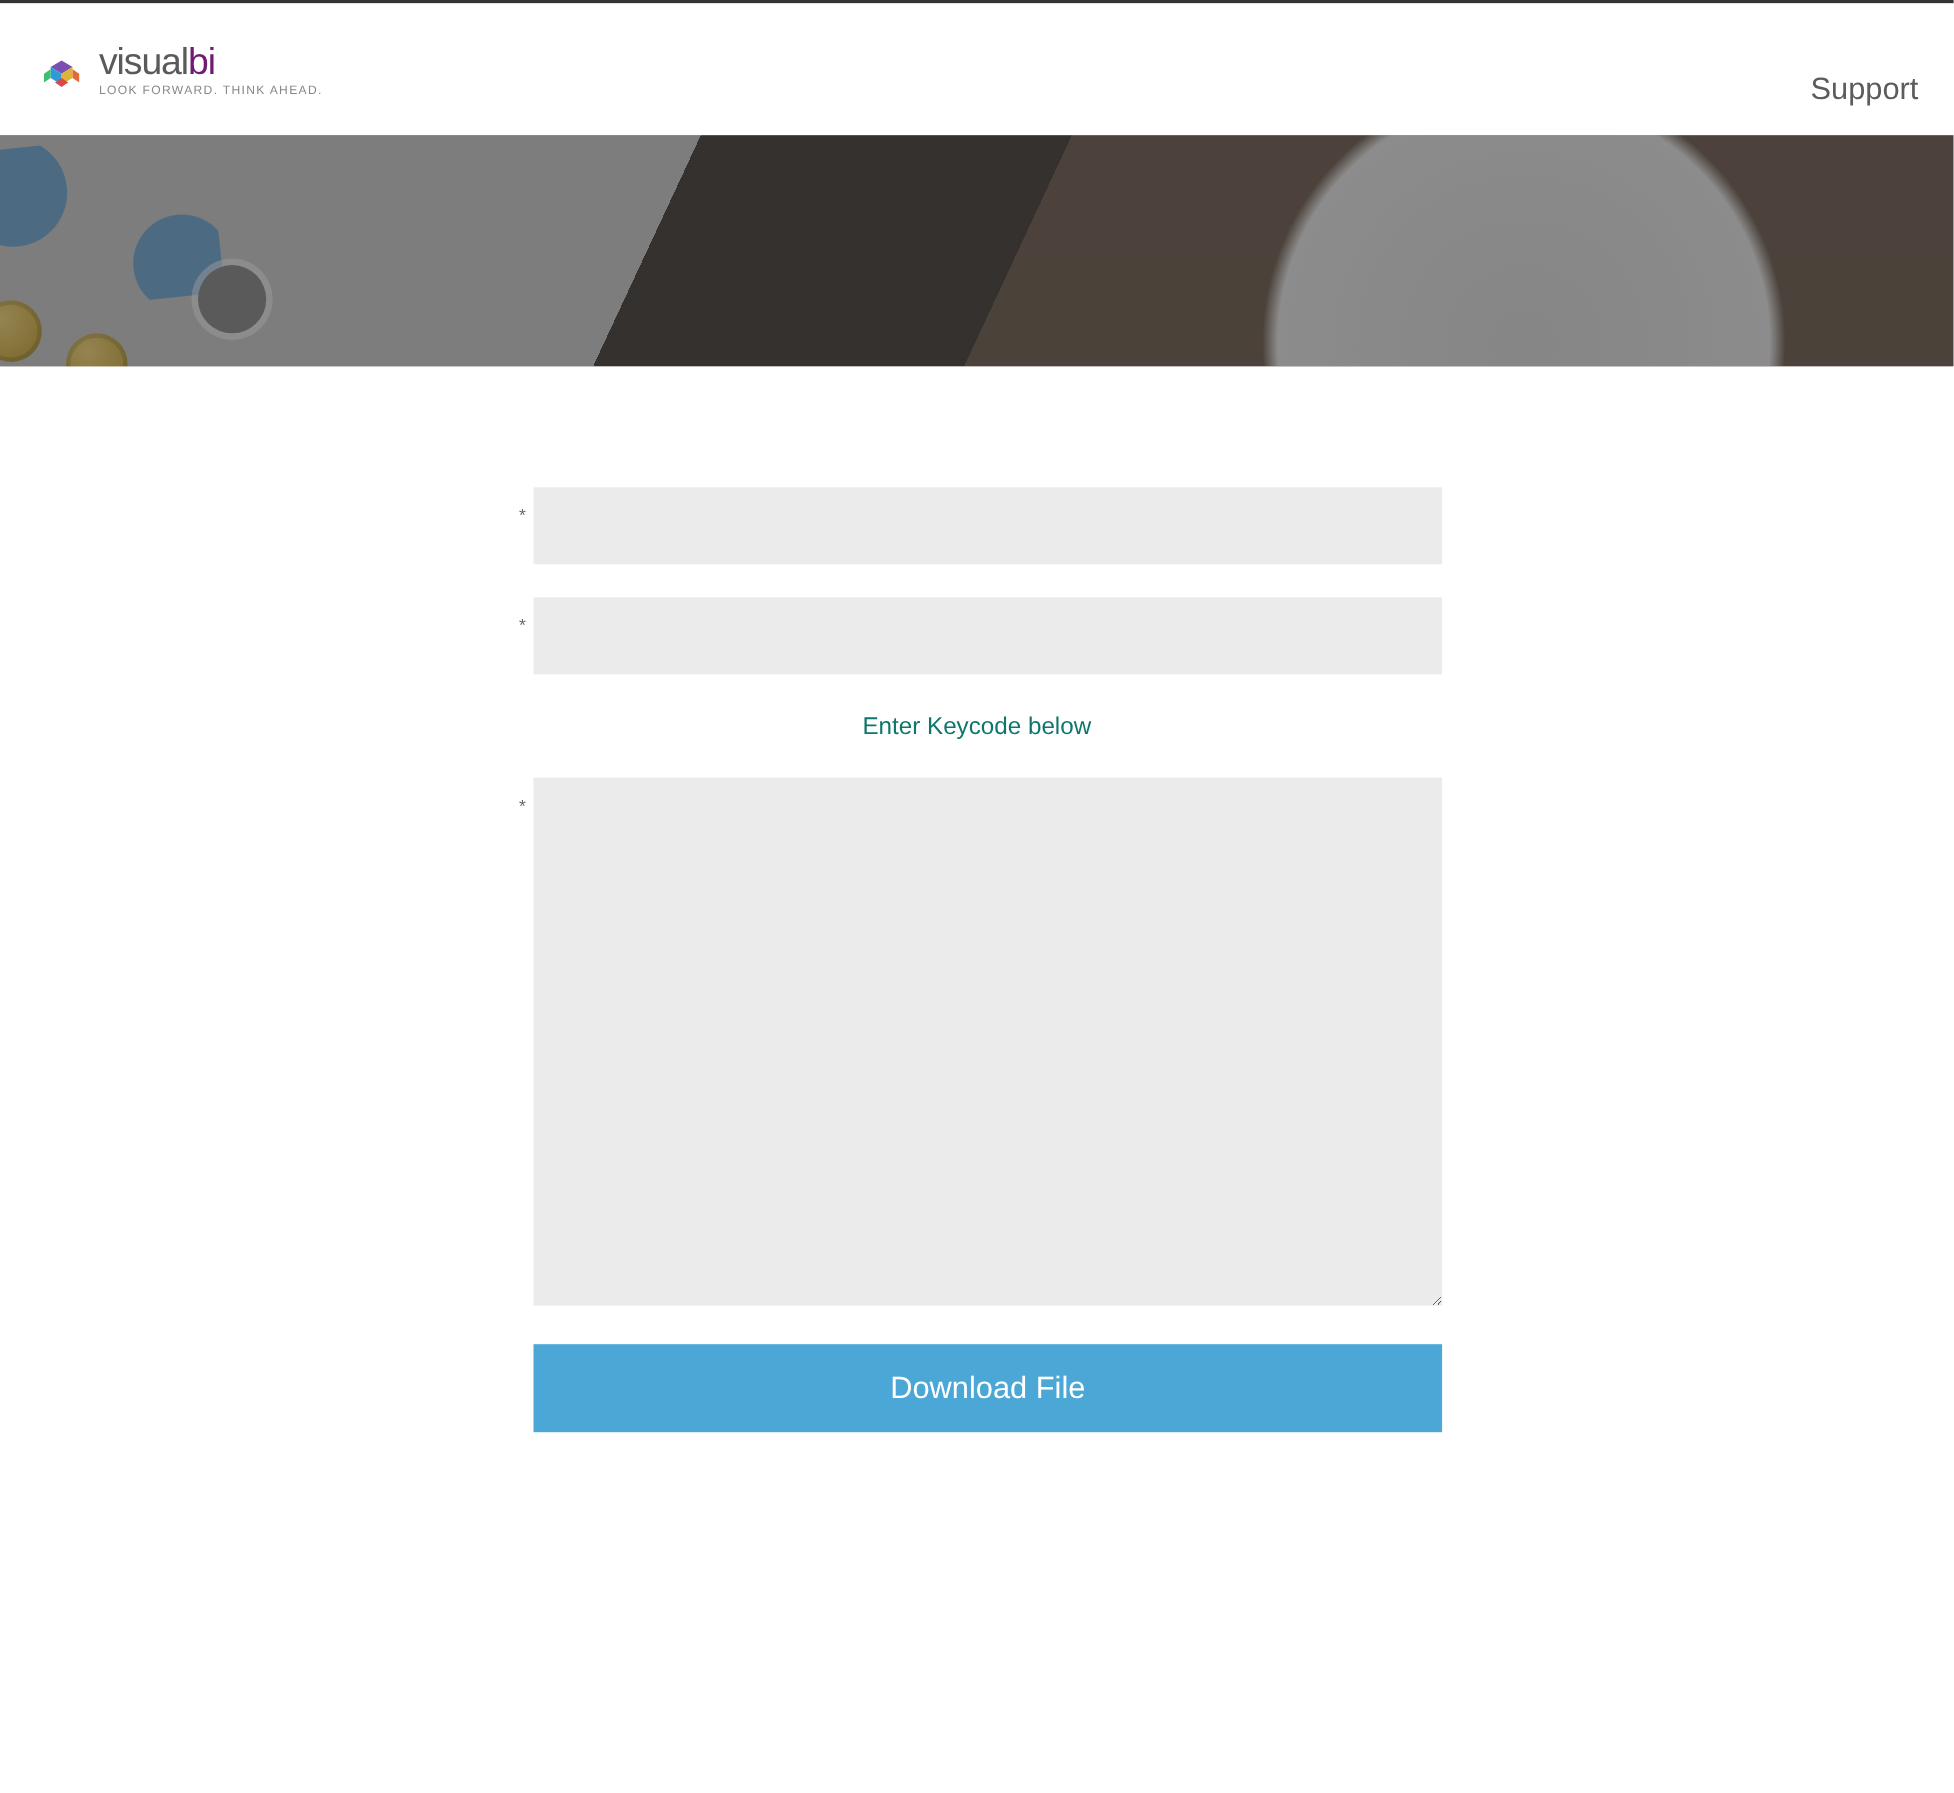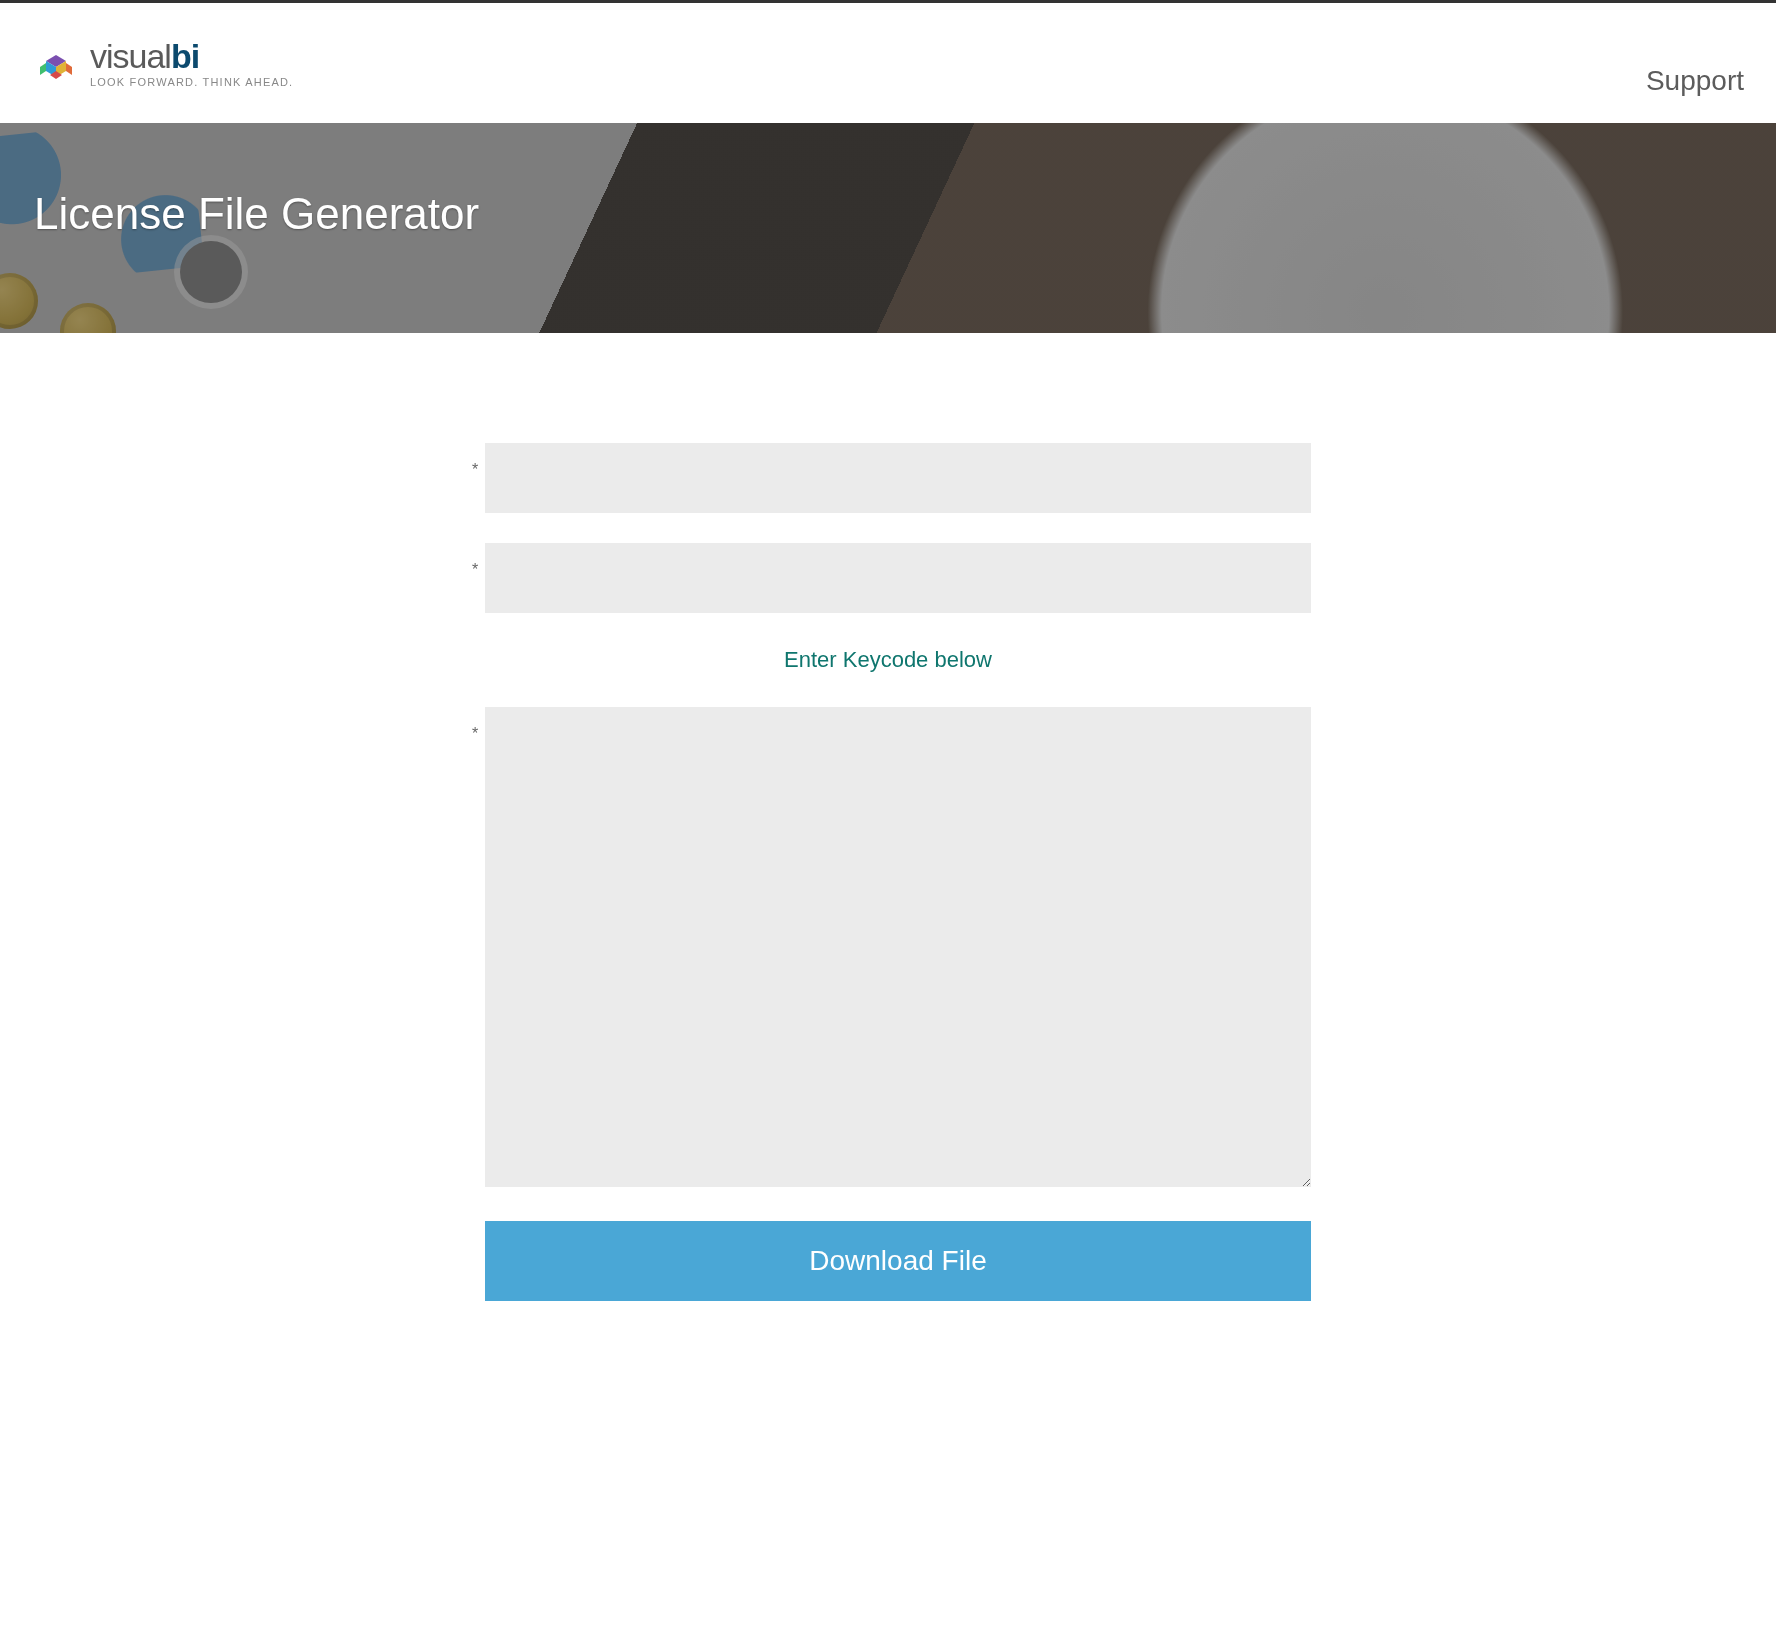--- a/index.html
+++ b/index.html
@@ -13,21 +13,21 @@
     display: flex;
     align-items: center;
     justify-content: space-between;
     padding: 0 32px;
     background: #fff;
   }
   .logo { display: flex; align-items: center; gap: 10px; }
   .logo-mark { width: 48px; height: 48px; position: relative; }
   .logo-text-wrap { display: flex; flex-direction: column; line-height: 1; }
   .logo-text { font-size: 34px; font-weight: 500; color: #5a5a5a; letter-spacing: -1px; }
-  .logo-text .bi { color: #0c4a6e; font-weight: 700; }
+  .logo-text .bi { color: #701a75; font-weight: 400; }
   .logo-tag { font-size: 11px; letter-spacing: 1.2px; color: #888; margin-top: 4px; }
   .nav-link { font-size: 28px; color: #5c5c5c; text-decoration: none; font-weight: 500; margin-top: 36px; }
 
   
   .hero {
     width: 100%;
     height: 210px;
     position: relative;
     overflow: hidden;
     background: #6b6560;
@@ -109,21 +109,20 @@
   <a href="#" class="nav-link">Support</a>
 </header>
 
 <section class="hero">
   <div class="hero-bg"></div>
   <div class="hero-map"></div>
   <div class="hero-coin c1"></div>
   <div class="hero-coin c2"></div>
   <div class="hero-circle"></div>
   <div class="hero-overlay"></div>
-  <h1 class="hero-title">License File Generator</h1>
 </section>
 
 <main class="form-wrap">
 
   <div class="field-row">
     <div class="req">*</div>
     <div class="field-col">
       <input type="text" class="input" value="" style="">
     </div>
   </div>

